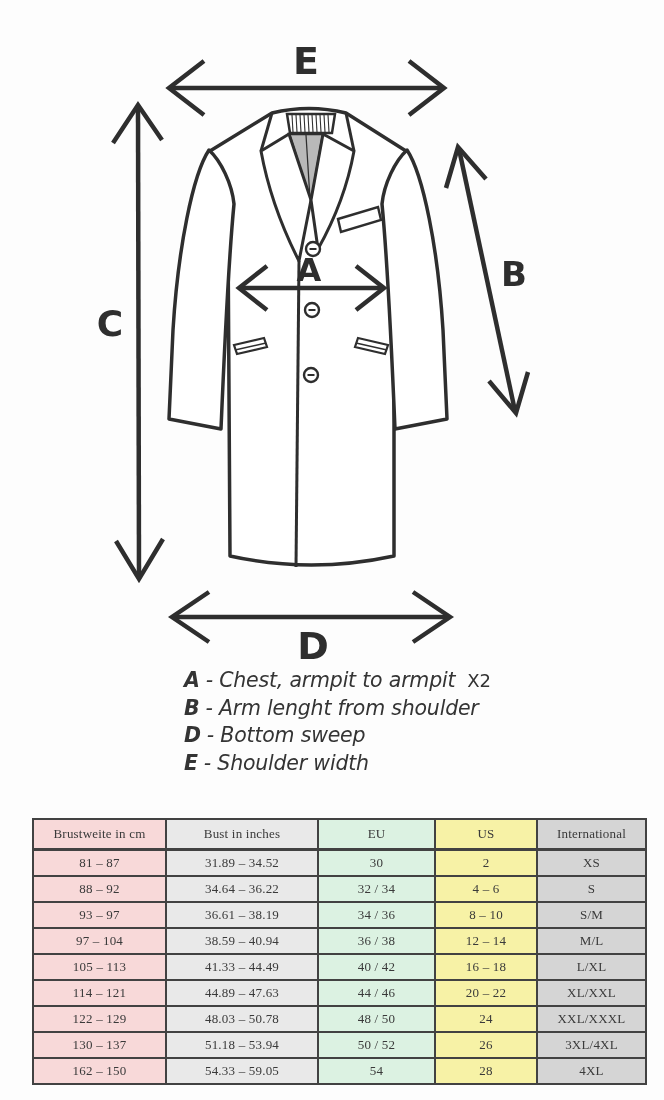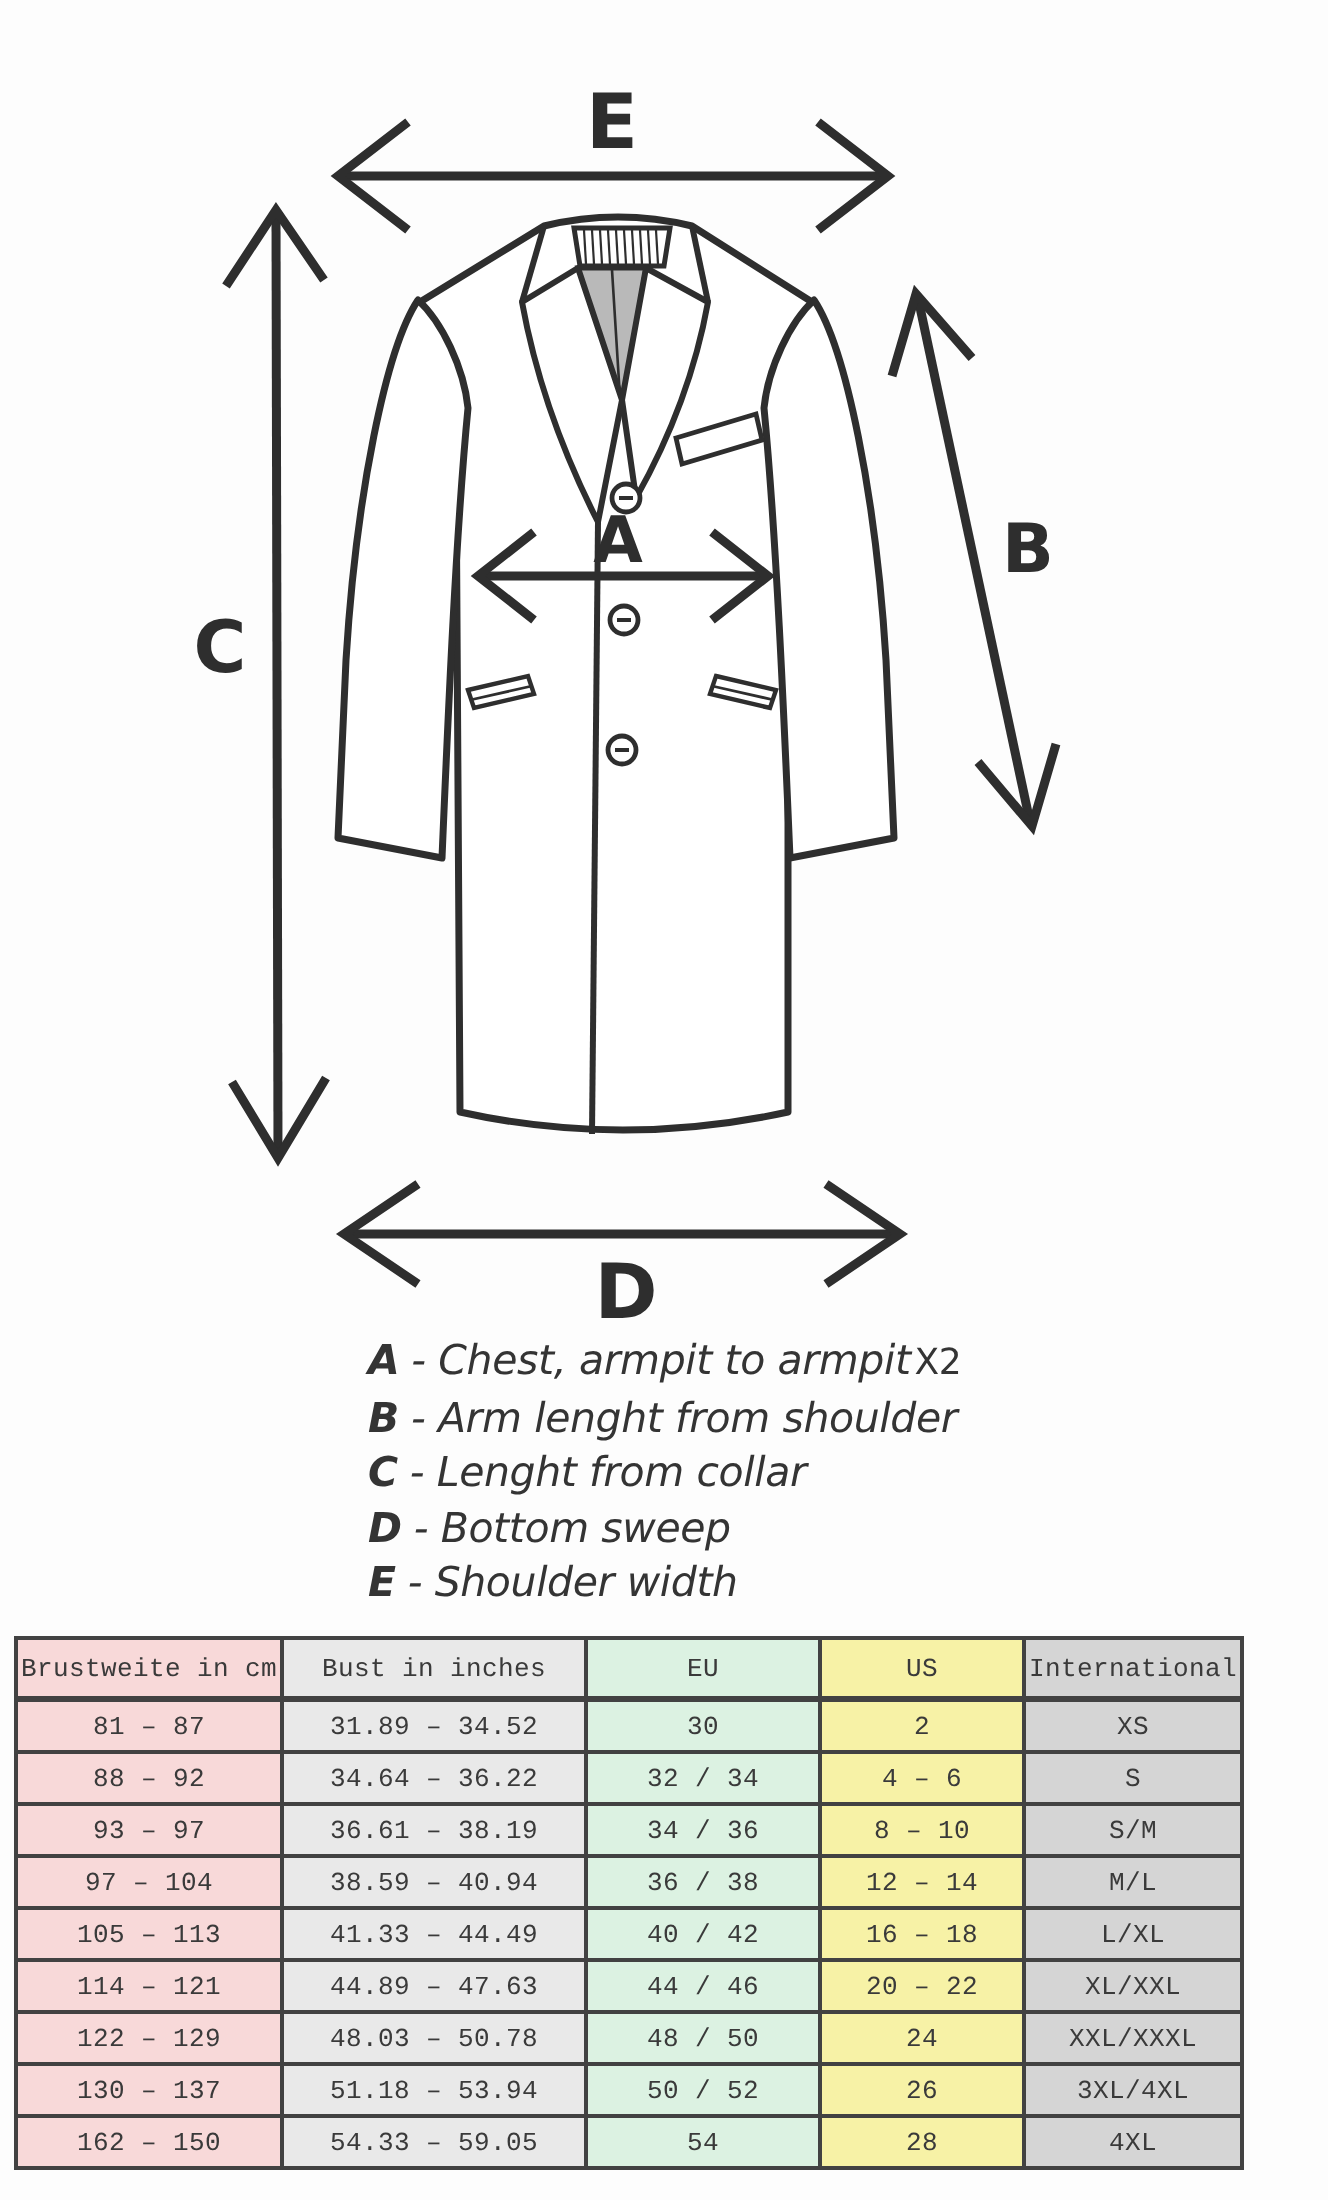--- a/index.html
+++ b/index.html
@@ -12,25 +12,25 @@
     font-family:"DejaVu Sans",sans-serif;font-weight:bold;
     fill:var(--line);
   }
   .legend{
     position:absolute;left:184px;top:667px;width:420px;
     font-style:italic;font-size:20.5px;line-height:27.6px;color:#343434;
     letter-spacing:-0.2px;white-space:nowrap;
   }
   .legend-line .ll{font-weight:bold;margin-right:6px;}
   .legend-line .lt{}
-  .legend-line .ls{font-size:18px;margin-left:2px;font-style:normal;}
+  .legend-line .ls{font-size:18px;margin-left:12px;font-style:normal;}
   .size-table{
-    position:absolute;left:7px;top:818px;width:613px;
+    position:absolute;left:32px;top:818px;width:613px;
     border-collapse:collapse;table-layout:fixed;
-    font-family:Liberation Mono, monospace;
+    font-family:Liberation Serif, serif;
   }
   .size-table th,.size-table td{
     border:2px solid var(--border);
     text-align:center;vertical-align:middle;
     font-size:13px;font-weight:normal;color:var(--text);
     padding:0;letter-spacing:0.2px;
   }
   .size-table thead th{height:28px;border-bottom:3px solid var(--border);}
   .size-table tbody td{height:24px;}
   .col-cm{background:var(--table-cm);}
@@ -135,23 +135,20 @@
   </svg>
 
   <div class="legend">
     <div class="legend-line">
       <span class="ll">A</span><span class="lt">- Chest, armpit to armpit</span><span class="ls">X2</span>
     </div>
     <div class="legend-line">
       <span class="ll">B</span><span class="lt">- Arm lenght from shoulder</span>
     </div>
     <div class="legend-line">
-      <span class="ll">C</span><span class="lt">- Lenght from collar</span>
-    </div>
-    <div class="legend-line">
       <span class="ll">D</span><span class="lt">- Bottom sweep</span>
     </div>
     <div class="legend-line">
       <span class="ll">E</span><span class="lt">- Shoulder width</span>
     </div>
   </div>
 
   <table class="size-table">
     <colgroup>
       <col style="width:133px">

